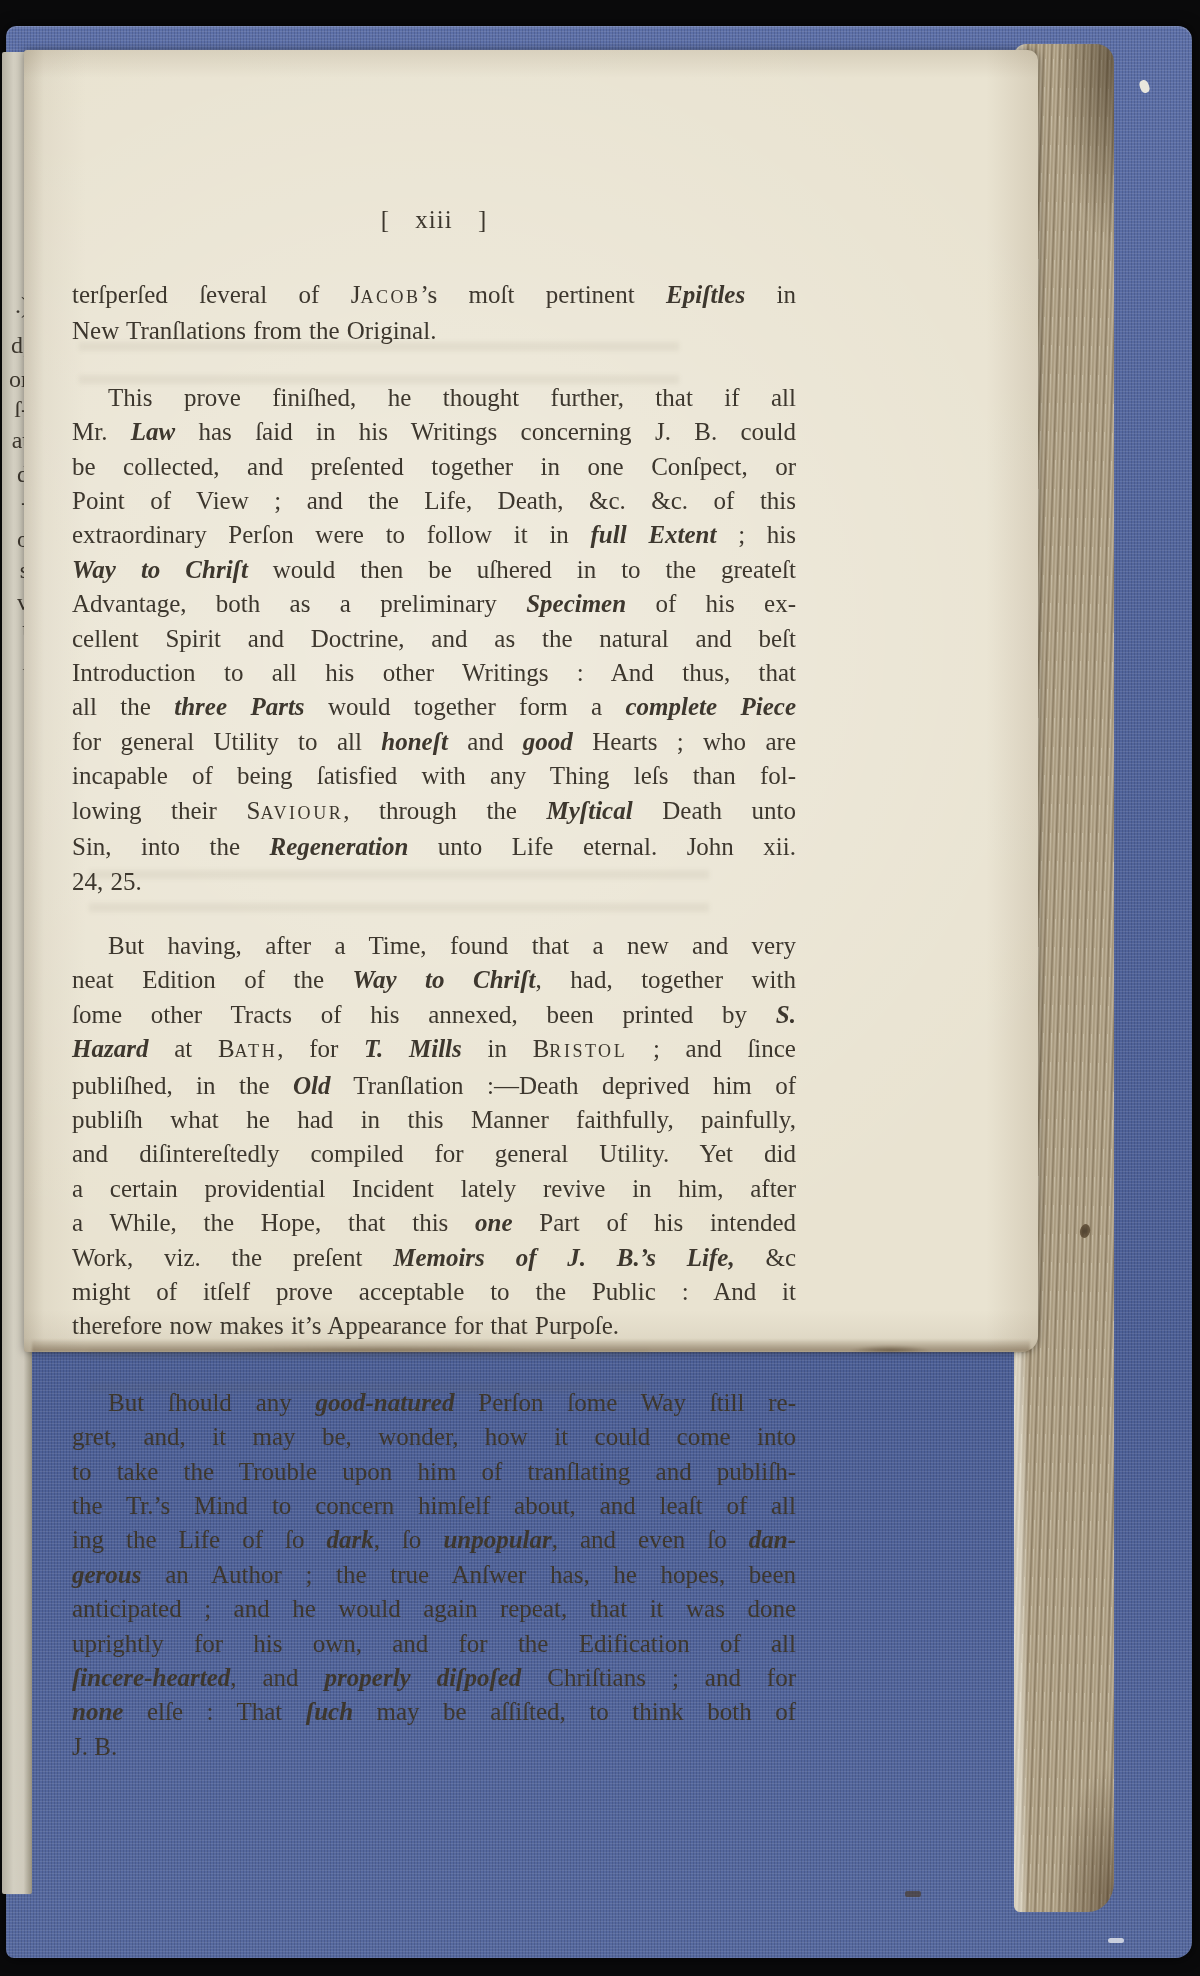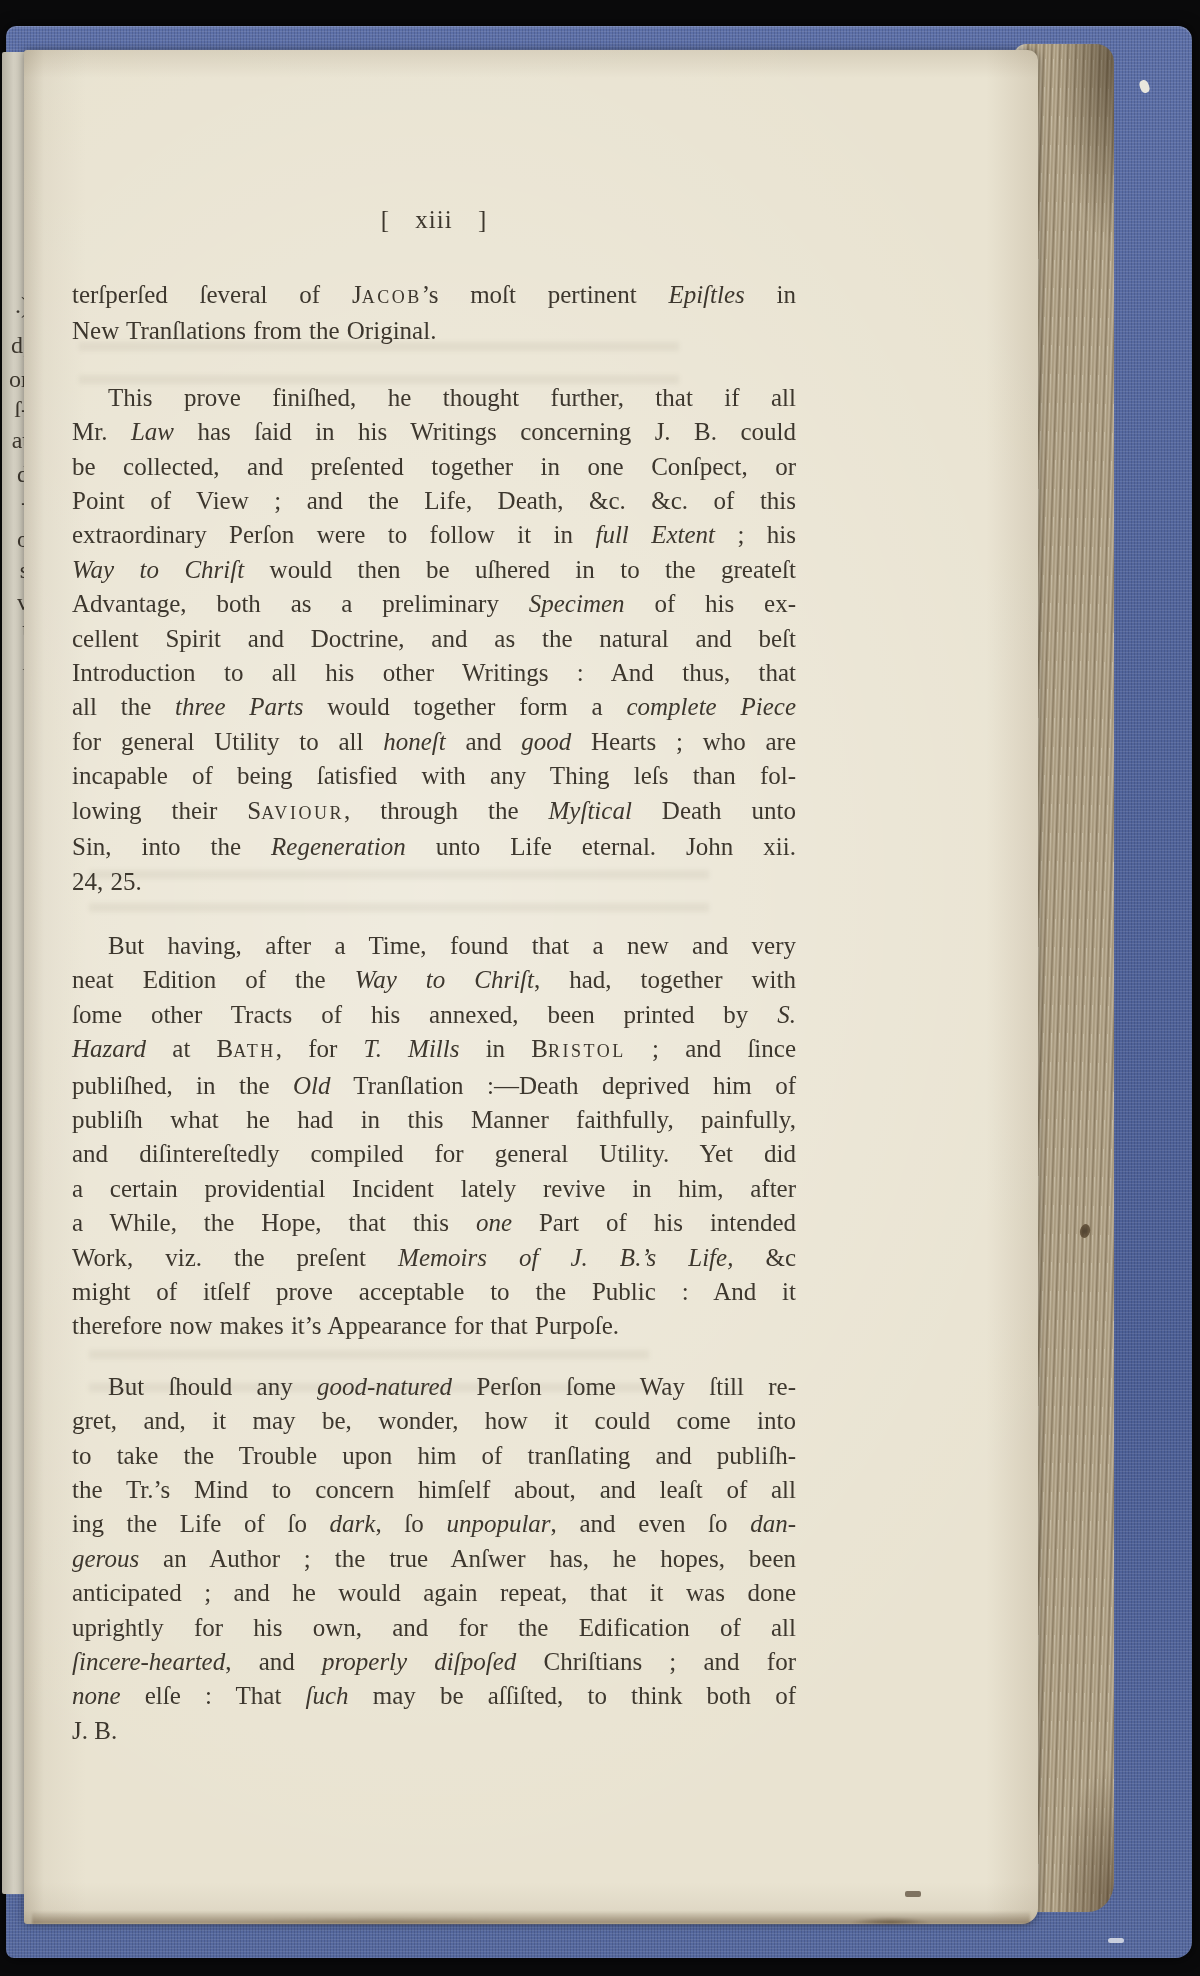--- a/index.html
+++ b/index.html
@@ -32,21 +32,21 @@
 
   
   .facing-edge { position:absolute; left:2px; top:52px; width:30px; height:1842px;
     background: linear-gradient(90deg, #b4afa2 0%, var(--facing-page,#d3cfc1) 38%, #cfcabc 72%, #97917f 100%);
     border-radius:2px;
   }
   .facing-edge .frag { position:absolute; right:3px; font-size:24px; color:var(--ink,#3d372e);
     line-height:1; letter-spacing:0; }
 
   
-  .page { position:absolute; left:24px; top:50px; width:1014px; height:1874px;
+  .page { position:absolute; left:24px; top:50px; width:1014px; height:1302px;
     background:
       radial-gradient(120% 90% at 40% 45%, rgba(255,255,255,0.30), rgba(255,255,255,0) 60%),
       linear-gradient(90deg, rgba(120,105,80,0.28) 0, rgba(120,105,80,0.07) 20px, rgba(0,0,0,0) 62px),
       linear-gradient(270deg, rgba(140,120,90,0.20) 0, rgba(0,0,0,0) 52px),
       linear-gradient(0deg, rgba(110,90,60,0.28) 0, rgba(110,90,60,0.08) 14px, rgba(0,0,0,0) 42px),
       linear-gradient(180deg, rgba(120,100,70,0.16) 0, rgba(0,0,0,0) 28px),
       var(--paper, #e9e3d1);
     border-radius: 3px 10px 16px 3px;
     box-shadow: 0 0 8px rgba(0,0,0,0.4);
   }
@@ -82,22 +82,22 @@
   .page-header { text-align:center; line-height:34px; word-spacing:18px;
     letter-spacing:1px; font-size:25px; }
   .para { margin:0; }
   .para .line { line-height:34.4px; text-align:justify; text-align-last:justify;
     word-spacing:1px; }
   .para[data-last-flush="true"] .line:last-child { text-align-last:left; }
   .para.indent .line:first-child { text-indent:36px; }
   .p0 { margin-top:41px; }
   .p1 { margin-top:32px; }
   .p2 { margin-top:30px; }
-  .p3 { margin-top:26px; }
-  .it { font-style:italic; }
+  .p3 { margin-top:42px; }
+  .it { font-style:italic;font-weight:bold; }
   .sc-rest { font-size:0.72em; letter-spacing:0.14em; text-transform:uppercase;margin-top:35px; }
   .catchword-line { margin-top:0; line-height:34.4px; text-align:left; padding-right:2px; }
 </style>
 </head>
 <body>
 
 <div class="scene">
   <div class="cover"></div>
   <div class="fore-edge"></div>
 

